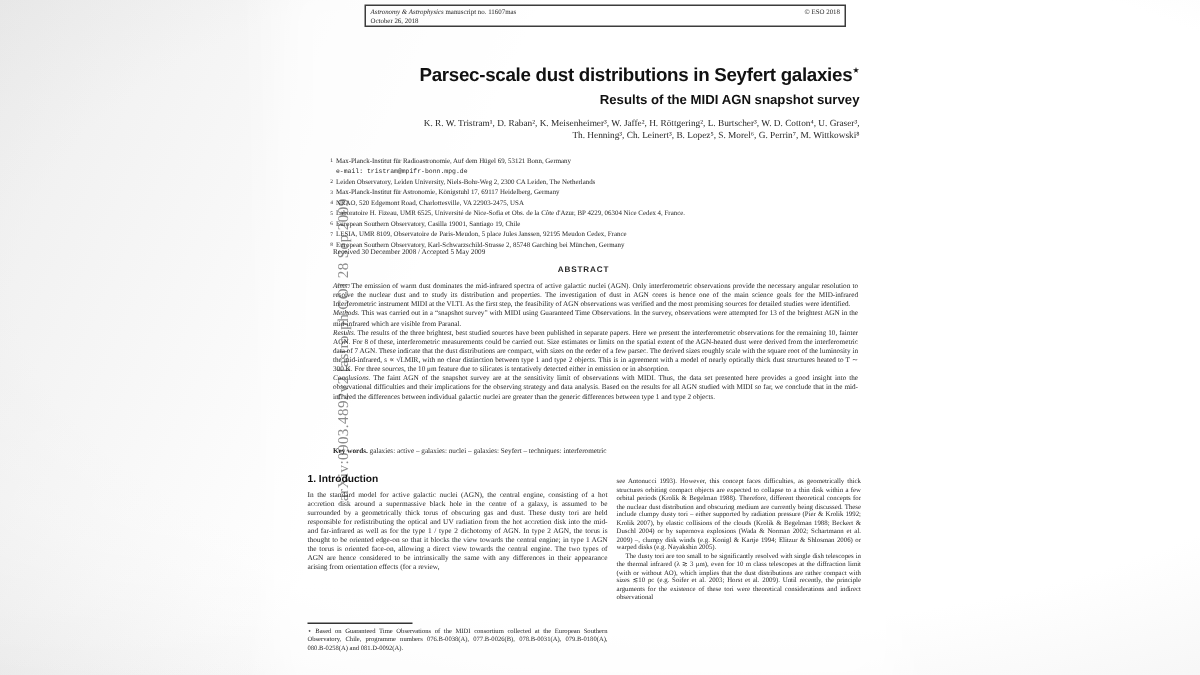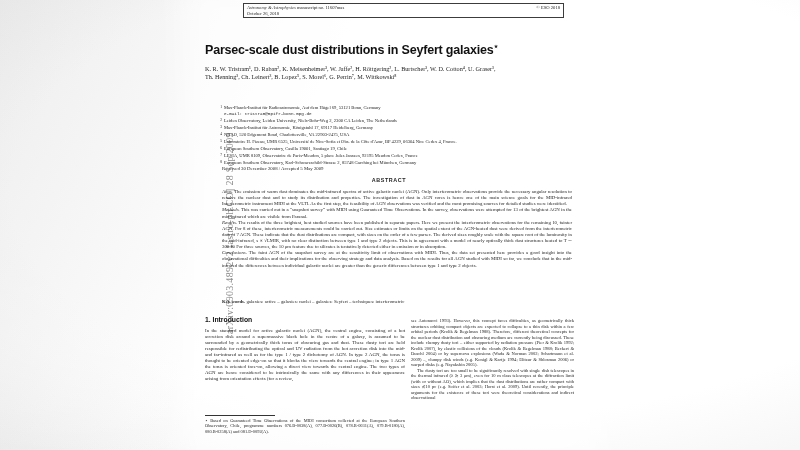--- a/index.html
+++ b/index.html
@@ -38,21 +38,21 @@
     font-size: 4.6px; line-height: 6.2px;
     padding: 0.5px 3px;
   }
   .header-box .hb-right {
     position: absolute; right: 3px; top: 1px;
   }
   .journal-name { font-style: italic; }
   
   .title-block {
     position: absolute; left: 205px; top: 40px; width: 368px;
-    text-align: left;
+    text-align: right;
   }
   .paper-title {
     font-family: "Liberation Sans", sans-serif;
     font-weight: bold; font-size: 12.5px; line-height: 13px;
     letter-spacing: -0.2px; color: #111;
   }
   .paper-title .star { font-size: 8px; vertical-align: super; }
   .paper-subtitle {
     font-family: "Liberation Sans", sans-serif;
     font-weight: bold; font-size: 8.8px; margin-top: 4px; color: #111;
@@ -124,20 +124,21 @@
 <div class="arxiv-stamp">arXiv:0903.4892v2  [astro-ph.CO]  28 Sep 2009</div>
 
 <div class="header-box">
   <div><span class="journal-name">Astronomy &amp; Astrophysics</span> <span>manuscript no. 11607mas</span></div>
   <div>October 26, 2018</div>
   <div class="hb-right">© ESO 2018</div>
 </div>
 
 <div class="title-block">
   <div class="paper-title"><span>Parsec-scale dust distributions in Seyfert galaxies</span><span class="star">⋆</span></div>
+  <div class="paper-subtitle">Results of the MIDI AGN snapshot survey</div>
   <div class="authors">
     <div>K. R. W. Tristram¹, D. Raban², K. Meisenheimer³, W. Jaffe², H. Röttgering², L. Burtscher³, W. D. Cotton⁴, U. Graser³,</div>
     <div>Th. Henning³, Ch. Leinert³, B. Lopez⁵, S. Morel⁶, G. Perrin⁷, M. Wittkowski⁸</div>
   </div>
 </div>
 
 <div class="affiliations">
   <div class="aff-row"><span class="aff-sup">1</span><span>Max-Planck-Institut für Radioastronomie, Auf dem Hügel 69, 53121 Bonn, Germany</span></div>
   <div class="aff-row"><span class="aff-sup"></span><span class="aff-email">e-mail: tristram@mpifr-bonn.mpg.de</span></div>
   <div class="aff-row"><span class="aff-sup">2</span><span>Leiden Observatory, Leiden University, Niels-Bohr-Weg 2, 2300 CA Leiden, The Netherlands</span></div>

